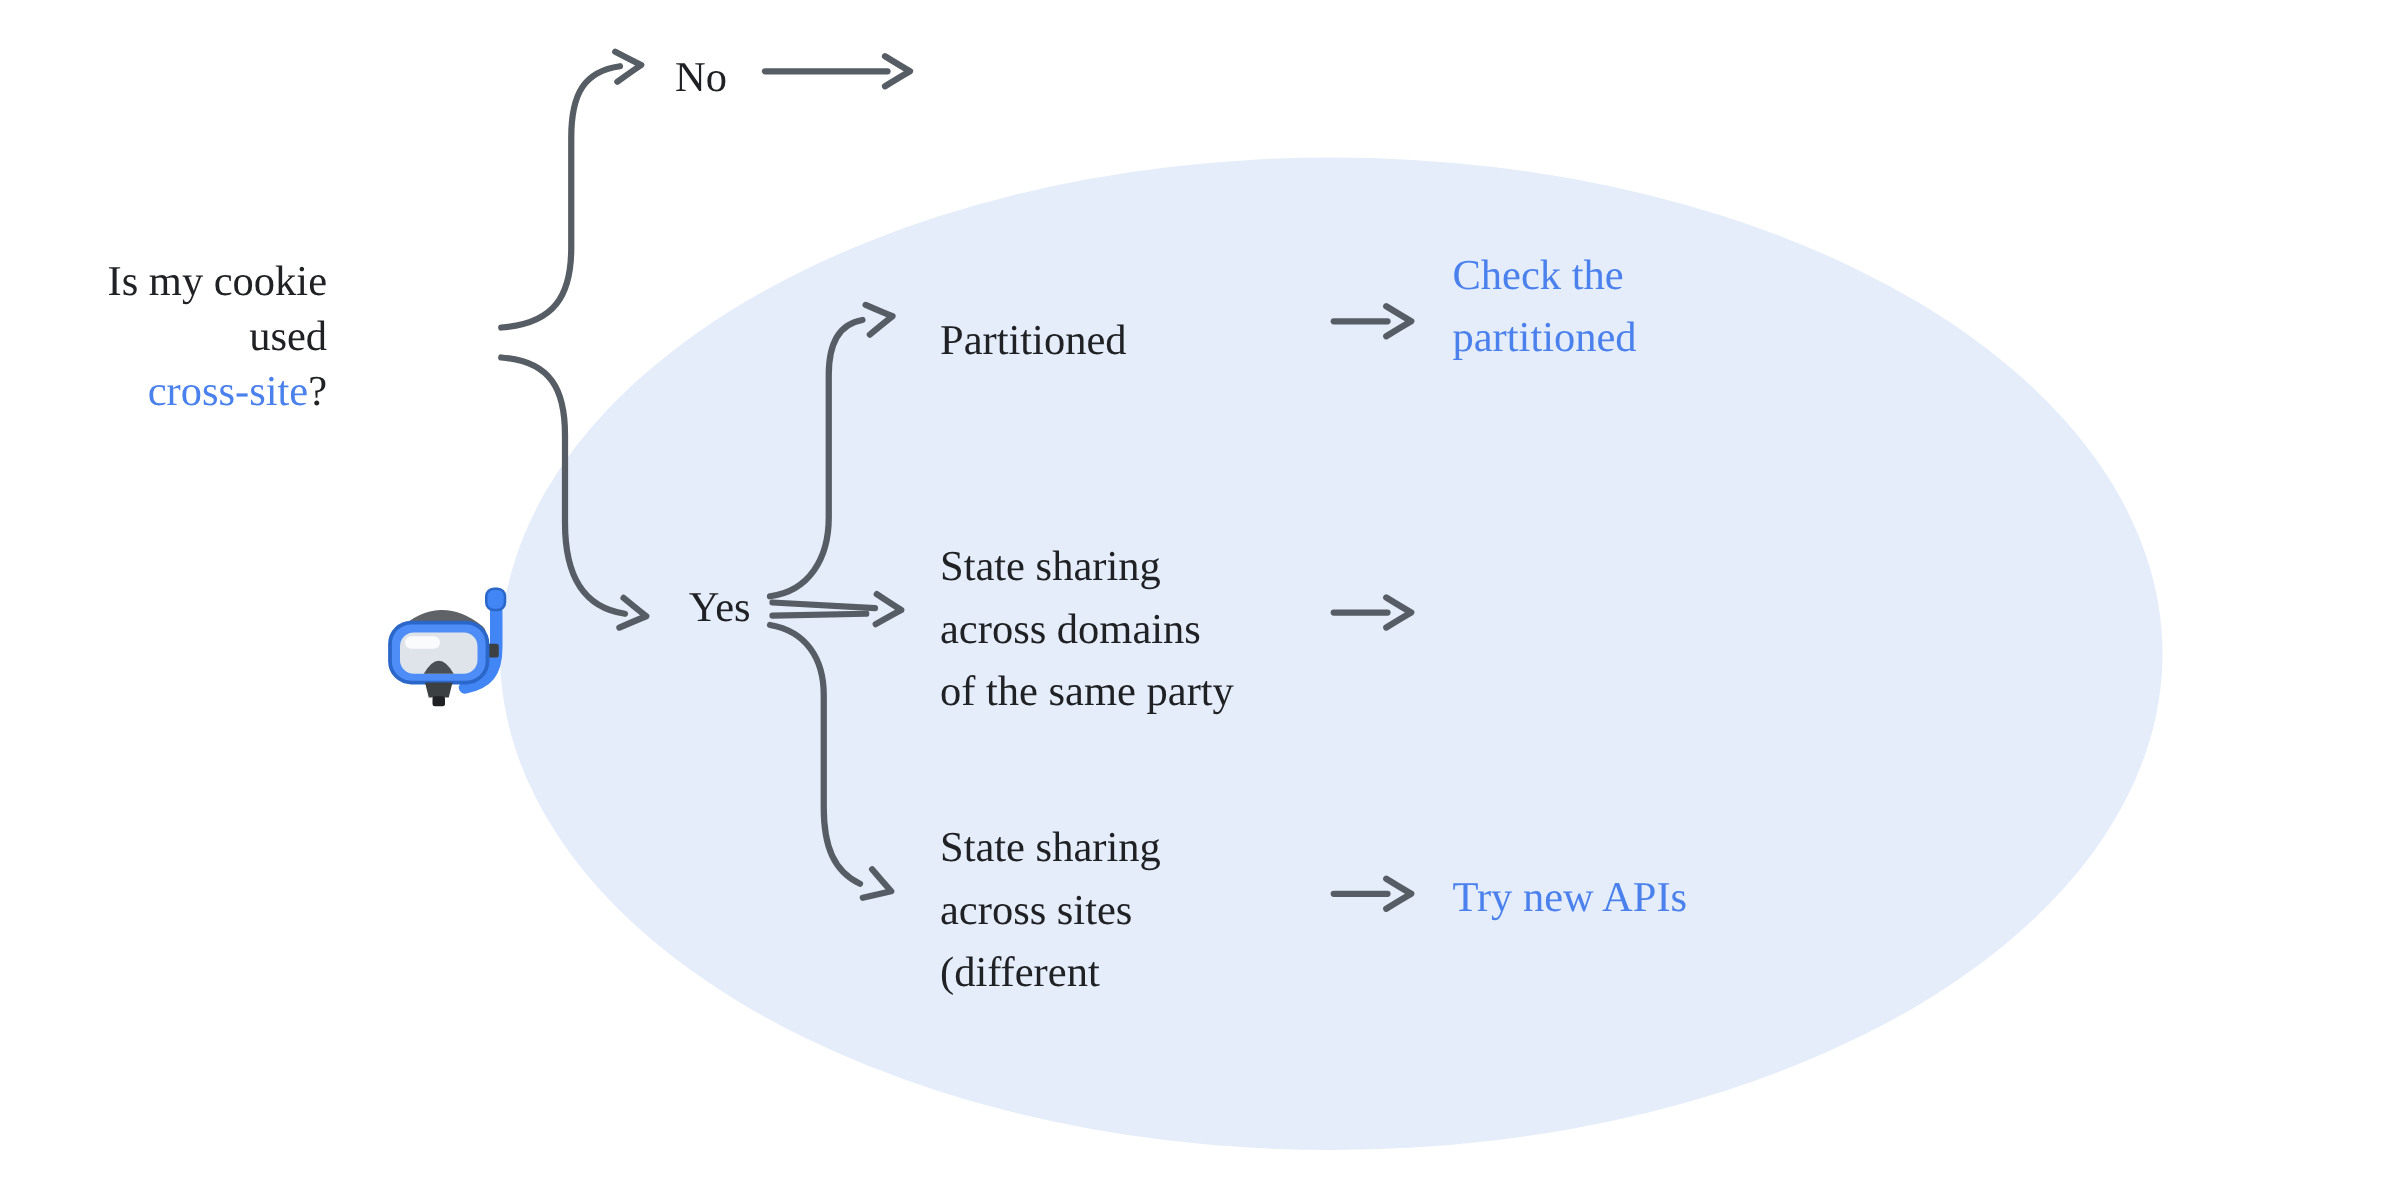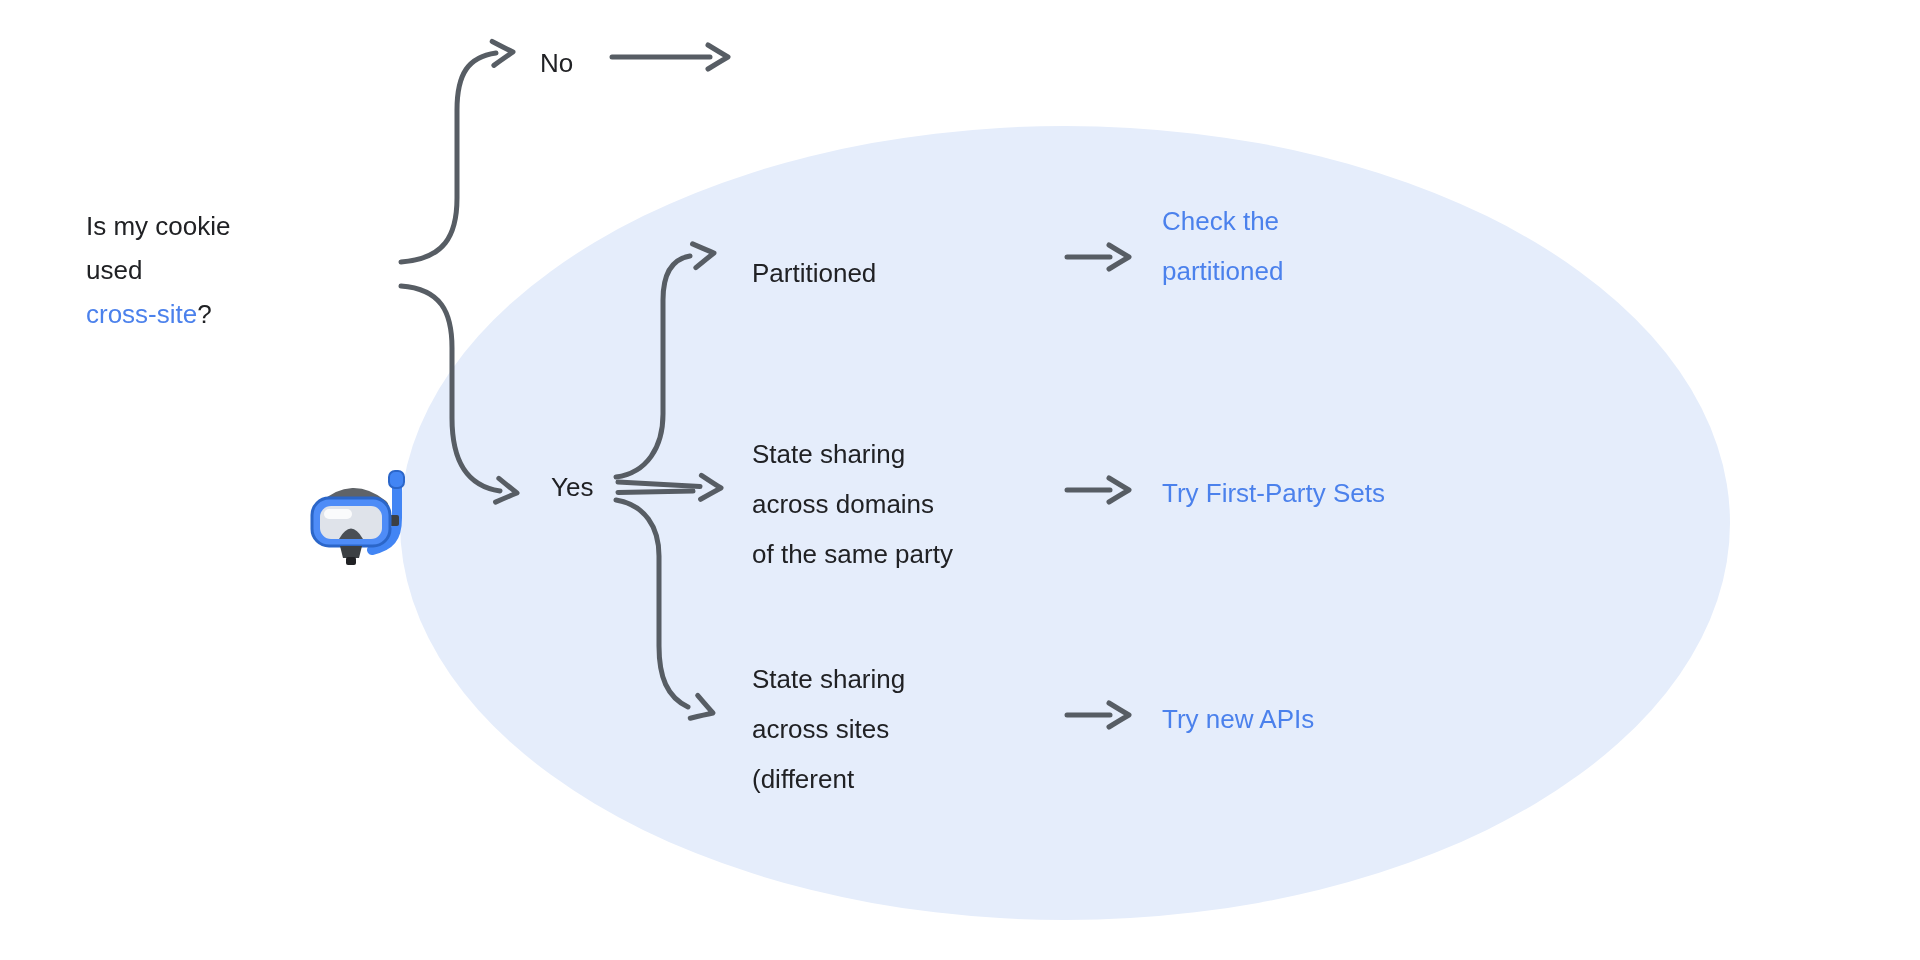--- a/index.html
+++ b/index.html
@@ -17,27 +17,28 @@
   }
   .stage{
     position:relative;
     width:1920px;height:960px;
     overflow:hidden;
     background:var(--background,#fff);
   }
   .layer{position:absolute;left:0;top:0;}
   .txt{
     position:absolute;
-    font-size:26px;
+    font-size:34px;
     font-weight:500;
     line-height:50px;
     white-space:nowrap;
     color:var(--text_black,#202124);
+    font-family:Liberation Serif, serif;
   }
-  .q{line-height:44px;}
+  .q{line-height:44px;text-align:right;}
   .blue{color:var(--link_blue,#4b81ec);}
   .link{cursor:pointer;}
   .bubble{fill:var(--ellipse_fill,#e5edfb);}
   .arrow{
     stroke:var(--arrow_gray,#575d64);
     stroke-width:5;
     fill:none;
     stroke-linecap:round;
     stroke-linejoin:round;
   }
@@ -130,21 +131,20 @@
   <div class="txt blue link" style="left:1162px;top:196px;">
     <div>Check the</div>
     <div>partitioned</div>
   </div>
 
   <div class="txt" style="left:752px;top:429px;">
     <div>State sharing</div>
     <div>across domains</div>
     <div>of the same party</div>
   </div>
-  <div class="txt blue link" style="left:1162px;top:468px;">Try First-Party Sets</div>
 
   <div class="txt" style="left:752px;top:654px;">
     <div>State sharing</div>
     <div>across sites</div>
     <div>(different</div>
   </div>
   <div class="txt blue link" style="left:1162px;top:694px;">Try new APIs</div>
 
 </div>
 

